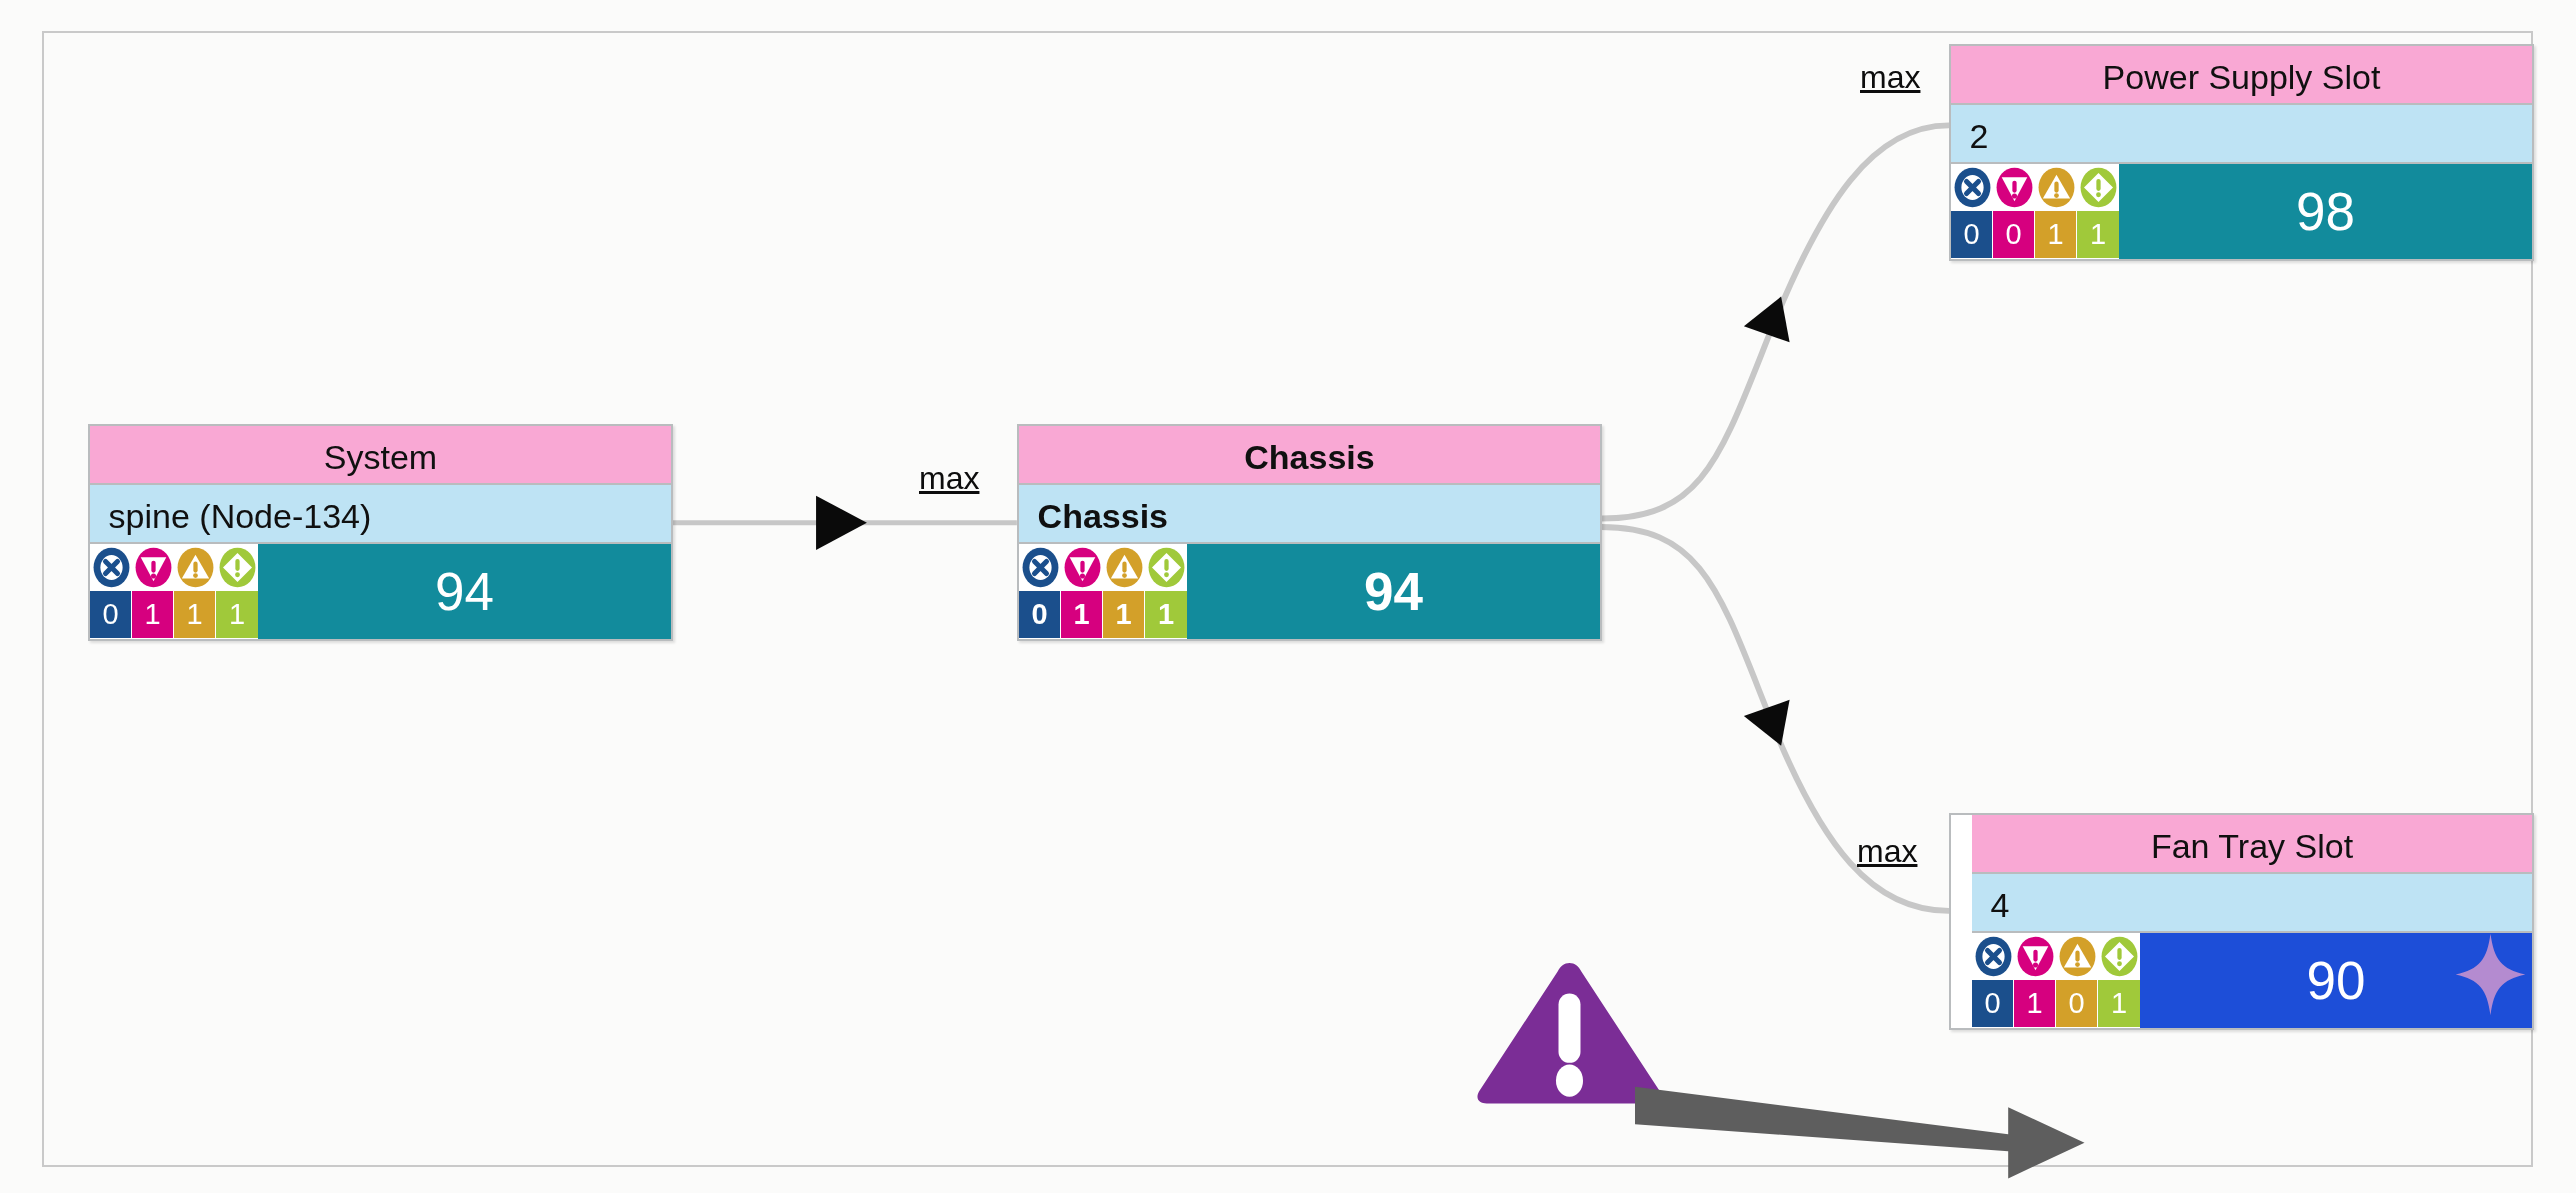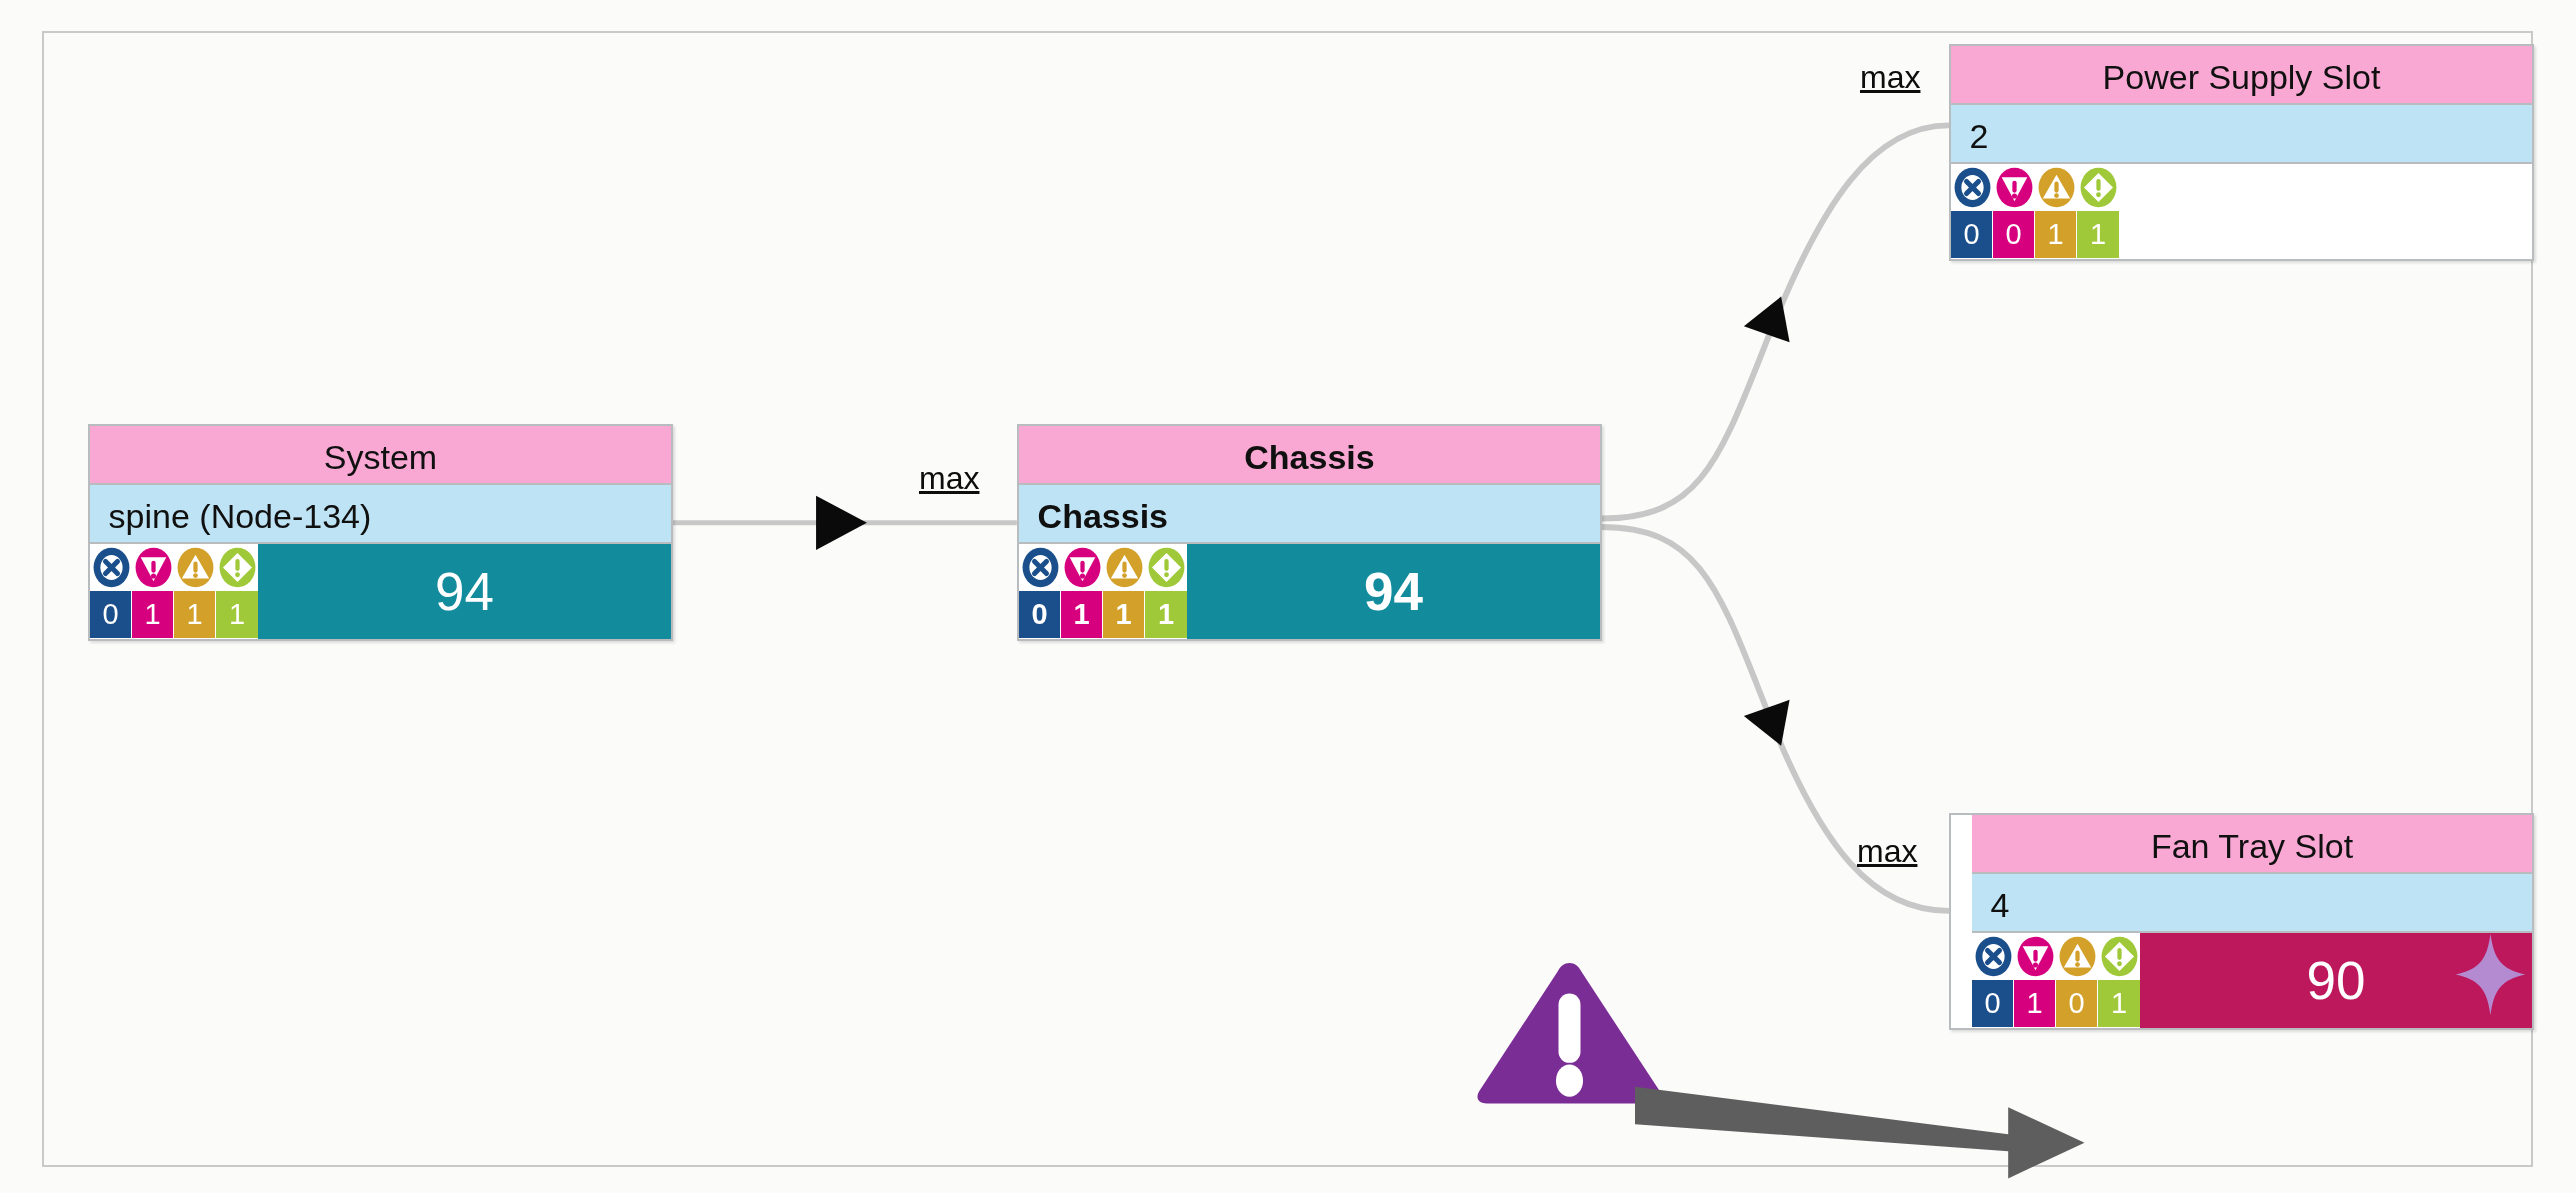--- a/index.html
+++ b/index.html
@@ -325,20 +325,23 @@
               </svg>
           </div>
         </div>
         <div class="sev-counts">
           <div class="sev-count-cell" style="background:#1b4f8c;">0</div>
           <div class="sev-count-cell" style="background:#d6007f;">0</div>
           <div class="sev-count-cell" style="background:#d3a029;">1</div>
           <div class="sev-count-cell" style="background:#a0c93a;">1</div>
         </div>
       </div>
+      <div class="score-box" style="background:#128b9c;">
+        <span class="score-num">98</span>
+      </div>
     </div>
   </div>
 
   <div class="node" id="node-fan-tray-slot" style="left:1949px; top:813px; width:585px;padding-left:21px;">
     <div class="node-title">Fan Tray Slot</div>
     <div class="node-sub">4</div>
     <div class="node-body">
       <div class="sev-grid">
         <div class="sev-icons">
           <div class="sev-ico-cell">
@@ -373,21 +376,21 @@
               </svg>
           </div>
         </div>
         <div class="sev-counts">
           <div class="sev-count-cell" style="background:#1b4f8c;">0</div>
           <div class="sev-count-cell" style="background:#d6007f;">1</div>
           <div class="sev-count-cell" style="background:#d3a029;">0</div>
           <div class="sev-count-cell" style="background:#a0c93a;">1</div>
         </div>
       </div>
-      <div class="score-box" style="background:#be185d;">
+      <div class="score-box" style="background:#1d4ed8;">
         <span class="score-num">90</span>
         <span class="sparkle">
           <svg width="73" height="85" viewBox="0 0 86 100">
               <path d="M43 2 C47 32 56 44 84 50 C56 56 47 68 43 98 C39 68 30 56 2 50 C30 44 39 32 43 2 Z" fill="#b48bd0"></path>
             </svg>
         </span>
       </div>
     </div>
   </div>
 

